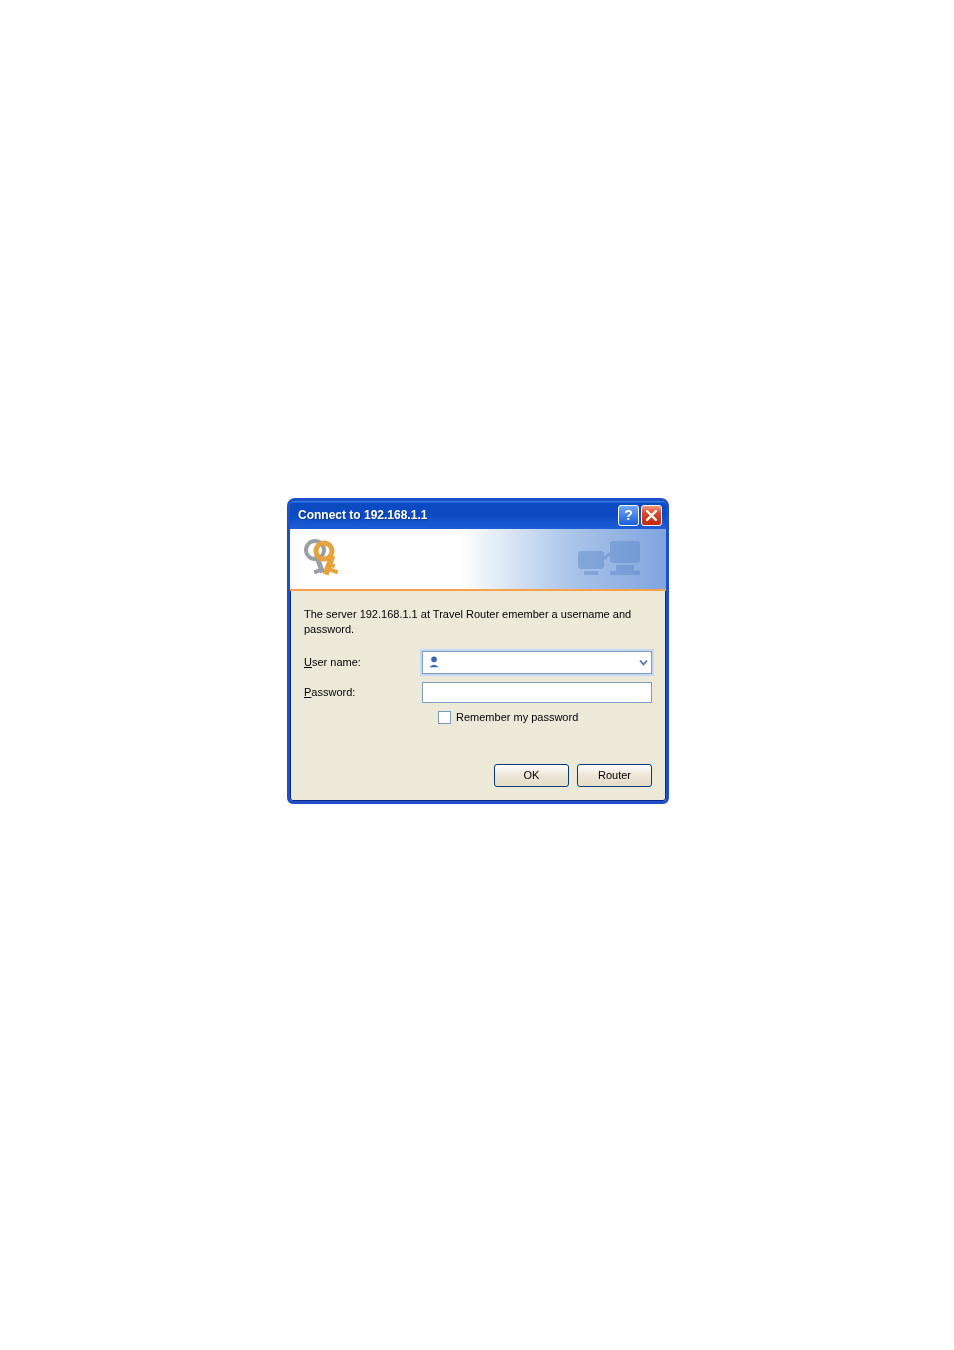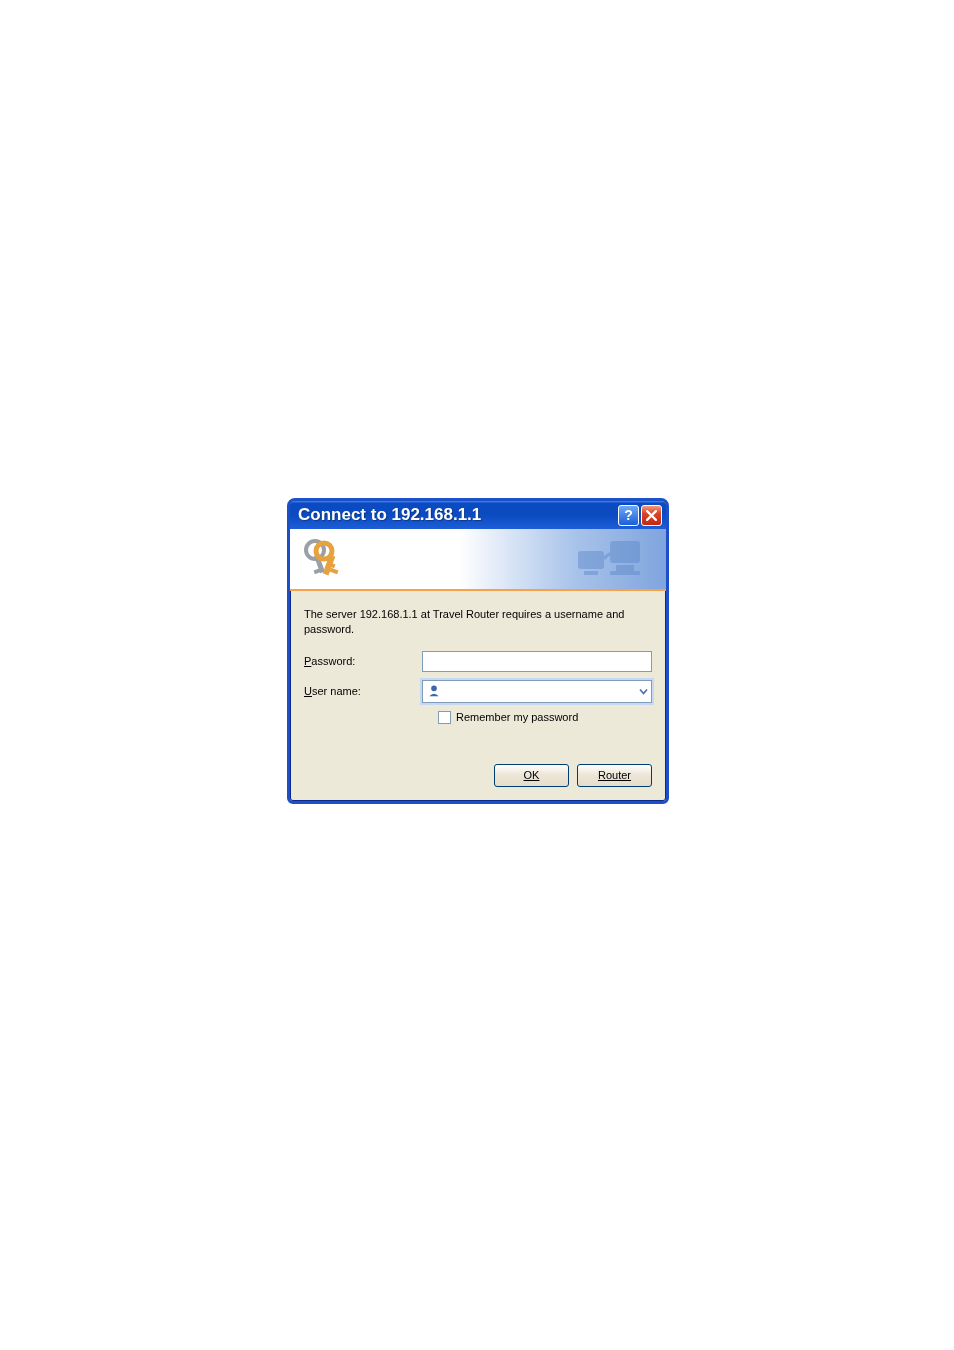--- a/index.html
+++ b/index.html
@@ -26,21 +26,21 @@
     height: 28px;
     background: linear-gradient(to bottom, #3f8cf3 0%, #0b4ac0 8%, #0b4ac0 50%, #1d5ed8 100%);
     display: flex;
     align-items: center;
     padding: 0 4px 0 8px;
     color: #fff;
   }
   .titlebar .title {
     flex: 1;
     font-weight: bold;
-    font-size: 17px;
+    font-size: 12px;
     text-shadow: 1px 1px 1px rgba(0,0,0,.3);
     white-space: nowrap;
   }
   .titlebtn {
     width: 21px;
     height: 21px;
     margin-left: 2px;
     border-radius: 3px;
     display: flex;
     align-items: center;
@@ -164,21 +164,20 @@
     min-width: 75px;
     height: 23px;
     background: linear-gradient(to bottom, #fff, #eee6d8 45%, #e4ddc9);
     border: 1px solid #003c74;
     border-radius: 3px;
     font: inherit;
     display: flex;
     align-items: center;
     justify-content: center;
     box-sizing: border-box;
-    text-decoration: underline;
   }
 </style>
 </head>
 <body>
 
 <div class="dialog">
 
   <div class="titlebar">
     <div class="title">Connect to 192.168.1.1</div>
     <div class="titlebtn helpbtn">
@@ -211,28 +210,21 @@
         <rect x="46" y="32" width="18" height="6"></rect>
         <rect x="40" y="38" width="30" height="4" rx="1"></rect>
         <rect x="8" y="18" width="26" height="18" rx="3"></rect>
         <rect x="14" y="38" width="14" height="4"></rect>
         <path d="M34 26 Q40 18 46 22" stroke="#5b86c9" stroke-width="3" fill="none"></path>
       </g>
     </svg>
   </div>
 
   <div class="content">
-    <div class="msg">The server 192.168.1.1 at Travel Router requires a username and password.</div>
-
-    <div class="formrow">
-      <div class="lbl"><span class="ul">P</span><span>assword:</span></div>
-      <div class="field-wrap">
-        <input class="textinput" type="password" value="" style="">
-      </div>
-    </div>
+    <div class="msg">The server 192.168.1.1 at Travel Router emember a username and password.</div>
 
     <div class="formrow">
       <div class="lbl"><span class="ul">U</span><span>ser name:</span></div>
       <div class="field-wrap">
         <div class="combo">
           <span class="icon">
             <svg viewBox="0 0 16 16" width="14" height="14">
               <circle cx="8" cy="5" r="3.2" fill="#3b66b0"></circle>
               <path d="M2.5 14 Q8 8 13.5 14 Z" fill="#3b66b0"></path>
             </svg>
@@ -240,20 +232,27 @@
           <input type="text" value="" style="">
           <div class="dd">
             <svg width="9" height="9" viewBox="0 0 9 9">
               <path d="M1 2.5 L4.5 6.5 L8 2.5" stroke="#4a6da7" stroke-width="1.6" fill="none"></path>
             </svg>
           </div>
         </div>
       </div>
     </div>
 
+    <div class="formrow">
+      <div class="lbl"><span class="ul">P</span><span>assword:</span></div>
+      <div class="field-wrap">
+        <input class="textinput" type="password" value="" style="">
+      </div>
+    </div>
+
     <div class="checkrow">
       <div class="checkbox"></div>
       <span><span class="ul">R</span><span>emember my password</span></span>
     </div>
 
     <div class="buttons">
       <button class="btn">OK</button>
       <button class="btn">Router</button>
     </div>
   </div>

